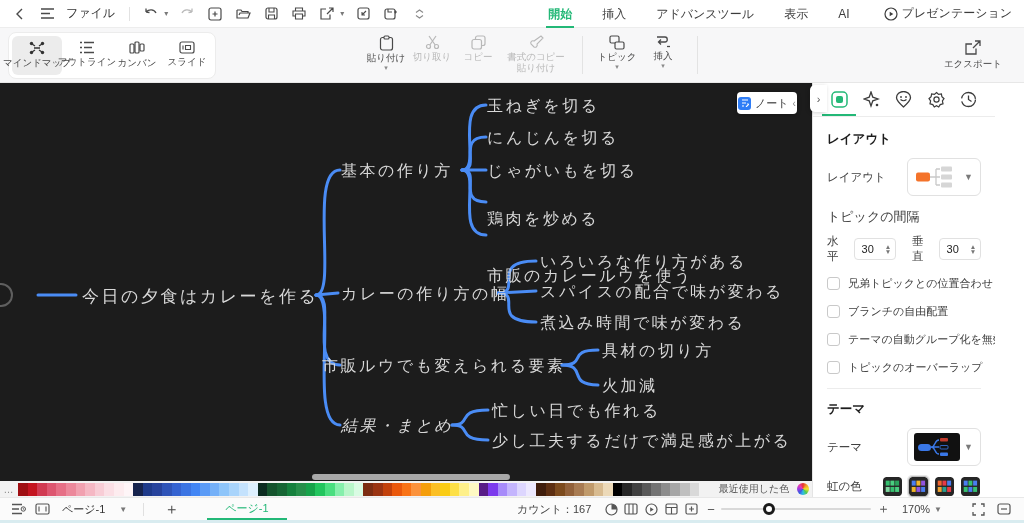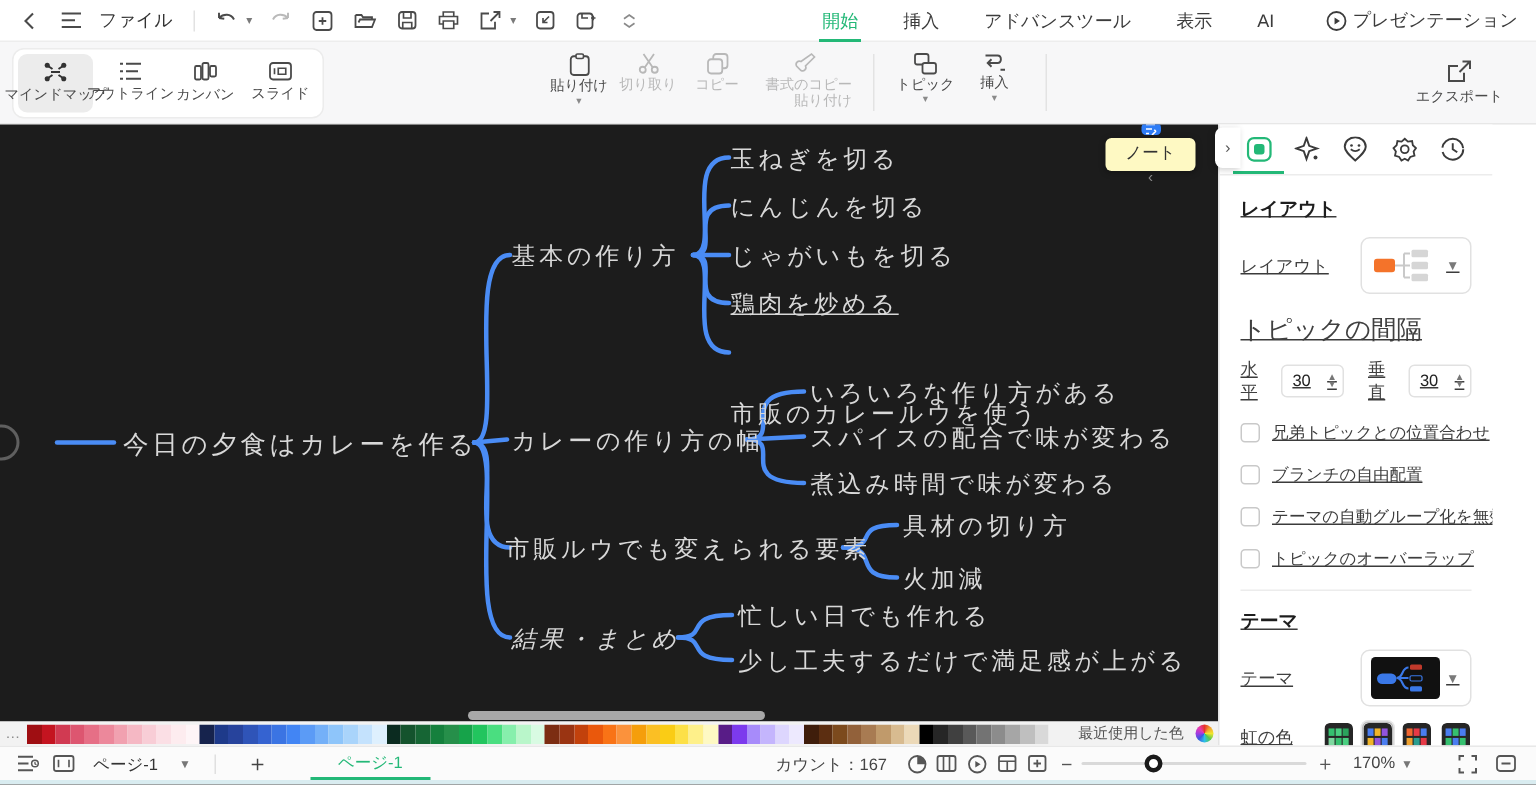--- a/index.html
+++ b/index.html
@@ -11,73 +11,73 @@
   .menubar { position:absolute; left:0; top:0; width:1024px; height:28px; background:#fff; border-bottom:1px solid #ededed; display:flex; align-items:center; }
   .mb-left { display:flex; align-items:center; gap:10px; padding-left:10px; }
   .mb-ic { width:18px; height:18px; display:flex; align-items:center; justify-content:center; color:#4a4a4a; flex:none; }
   .mb-ic svg { display:block; }
   .mb-ic.dis { opacity:.38; }
   .mb-file { font-size:12px; color:#333; margin-right:2px; }
   .mb-sep { width:1px; height:14px; background:#e2e2e2; margin:0 2px; }
   .mb-caret { font-size:8px; color:#7a7a7a; margin-left:-6px; }
   .mb-tabs { display:flex; align-items:center; gap:26px; margin-left:118px; }
   .mb-tab { font-size:12px; color:#3c3c3c; padding:5px 2px 4px; cursor:pointer; position:relative; white-space:nowrap; }
-  .mb-tab.active { color:var(--accent); font-weight:normal;text-align:right; }
+  .mb-tab.active { color:var(--accent); font-weight:bold;text-align:right; }
   .mb-tab.active::after { content:""; position:absolute; left:0; right:0; bottom:-1px; height:2px; background:var(--accent); }
   .mb-right { margin-left:auto; display:flex; align-items:center; gap:14px; padding-right:12px; }
   .mb-rbtn { display:flex; align-items:center; gap:4px; font-size:12px; color:#3c3c3c; white-space:nowrap; }
 
   
   .ribbon { position:absolute; left:0; top:28px; width:1024px; height:55px; background:#f7f7f8; border-bottom:1px solid #e7e7e7; display:flex; align-items:center; }
   .view-group { display:flex; background:#fff; border:1px solid #ececec; border-radius:8px; margin-left:8px; padding:3px; height:47px; }
   .view-btn { width:50px; display:flex; flex-direction:column; align-items:center; justify-content:center; gap:2px; border-radius:6px; font-size:9.5px; color:#4a4a4a; cursor:pointer; white-space:nowrap; }
   .view-btn.active { background:#ececec; }
   .rb-cluster { display:flex; align-items:flex-start; gap:6px; margin-left:150px; height:44px; }
-  .rb-btn { min-width:40px; display:flex; flex-direction:column; align-items:center; gap:2px; font-size:9.5px; color:#4a4a4a; cursor:pointer; text-align:right; padding-top:2px; }
+  .rb-btn { min-width:40px; display:flex; flex-direction:column; align-items:center; gap:2px; font-size:9.5px; color:#4a4a4a; cursor:pointer; text-align:center; padding-top:2px; }
   .rb-btn .lbl { line-height:1.15; }
   .rb-btn.dis { color:#b8b8b8; }
   .rb-btn .drop { font-size:7px; color:#8a8a8a; line-height:4px; }
   .rb-wide { width:64px; }
   .rb-div { width:1px; height:38px; background:#e3e3e3; margin:3px 8px 0; }
   .rb-export { margin-left:auto; margin-right:22px; display:flex; flex-direction:column; align-items:center; gap:3px; font-size:9.5px; color:#4a4a4a; cursor:pointer; }
 
   
   .main { position:absolute; left:0; top:83px; width:1024px; height:414px; }
   .canvas { position:absolute; left:0; top:0; width:812px; height:398px; background:var(--canvasbg); overflow:hidden; }
   .map-label { position:absolute; white-space:nowrap; color:#d8d8d8; font-family:"DejaVu Serif","Liberation Serif",serif; font-size:16px; letter-spacing:2.5px; }
   .map-central { font-size:17px; }
-  .note-btn { position:absolute; left:737px; top:9px; width:60px; height:22px; background:#fef9c3; border-radius:4px; box-shadow:0 1px 4px rgba(0,0,0,.3); display:flex; align-items:center; justify-content:center; gap:4px; font-size:11px; color:#333; cursor:pointer;flex-direction:column; }
+  .note-btn { position:absolute; left:737px; top:9px; width:60px; height:22px; background:#ffffff; border-radius:4px; box-shadow:0 1px 4px rgba(0,0,0,.3); display:flex; align-items:center; justify-content:center; gap:4px; font-size:11px; color:#333; cursor:pointer; }
   .note-ic { width:13px; height:13px; background:#2f7df6; border-radius:3px; display:flex; align-items:center; justify-content:center; }
   .note-chev { color:#8a8a8a; font-size:10px; }
   .hscroll-thumb { position:absolute; left:312px; top:391px; width:198px; height:6px; border-radius:3px; background:#a8a8a8; }
   .panel-handle { position:absolute; left:810px; top:2px; width:17px; height:27px; background:#fff; border-radius:5px 0 0 5px; box-shadow:-1px 1px 4px rgba(0,0,0,.18); display:flex; align-items:center; justify-content:center; color:#555; font-size:11px; cursor:pointer; z-index:5; }
 
   
   .palette-strip { position:absolute; left:0; top:398px; width:812px; height:16px; background:#f2f2f2; display:flex; align-items:center; }
   .pal-more { width:18px; text-align:center; color:#8a8a8a; font-size:10px; letter-spacing:1px; cursor:pointer; }
   .pal-swatches { display:flex; height:13px; overflow:hidden; }
   .pal-swatches i { display:block; width:9.6px; height:13px; flex:none; cursor:pointer; }
   .pal-recent { font-size:10px; color:#555; margin-left:10px; white-space:nowrap; }
   .pal-wheel { width:12px; height:12px; border-radius:50%; margin-left:8px; flex:none; cursor:pointer;
     background:conic-gradient(#e6332c,#f2a22c,#f2e52c,#57c94c,#2cc0e8,#3b5be0,#a03be0,#e63bb0,#e6332c); }
 
   
-  .sidebar { position:absolute; left:812px; top:0; width:183px; height:414px; background:#fff; border-left:1px solid #e4e4e4; overflow:hidden;text-decoration:underline; }
+  .sidebar { position:absolute; left:812px; top:0; width:183px; height:414px; background:#fff; border-left:1px solid #e4e4e4; overflow:hidden; }
   .sb-tabs { height:34px; display:flex; align-items:center; justify-content:space-around; border-bottom:1px solid #ececec; padding:0 10px; }
   .sb-tab { width:30px; height:33px; display:flex; align-items:center; justify-content:center; position:relative; cursor:pointer; color:#3b3b3b; }
   .sb-tab.active { color:var(--accent); }
   .sb-tab.active::after { content:""; position:absolute; left:-2px; right:-2px; bottom:0; height:2px; background:var(--accent); }
   .sb-body { padding:10px 14px 0; }
   .sb-title { font-size:12.5px; font-weight:bold; color:#1d1d1d; margin:4px 0 10px; }
   .sb-row { display:flex; align-items:center; justify-content:space-between; margin-bottom:10px; }
   .sb-lbl { font-size:11.5px; color:#404040; }
   .dd { background:#fff; border:1px solid #e1e1e1; border-radius:6px; display:flex; align-items:center; cursor:pointer; }
   .dd-thumb { width:74px; height:38px; padding:3px 2px 3px 6px; gap:2px; }
   .dd-chev { font-size:9px; color:#7a7a7a; margin-left:auto; padding-right:5px; }
-  .sb-sub { font-size:17px; color:#404040; margin:12px 0 8px; }
+  .sb-sub { font-size:13px; color:#404040; margin:12px 0 8px; }
   .spin-row { display:flex; align-items:center; gap:8px; margin-bottom:12px; }
   .spin-row .gap { flex:1; }
   .spin { width:52px; height:22px; border:1px solid #e1e1e1; border-radius:4px; display:flex; align-items:center; }
   .spin .val { flex:1; padding-left:7px; font-size:11px; color:#222; }
   .spin .arr { width:14px; display:flex; flex-direction:column; align-items:center; color:#777; font-size:6.5px; line-height:5px; cursor:pointer; }
   .cb-row { display:flex; align-items:center; gap:8px; margin-bottom:13px; cursor:pointer; }
   .cb-box { width:13px; height:13px; border:1px solid #c9c9c9; border-radius:3px; background:#fff; flex:none; }
   .cb-lbl { font-size:11px; color:#3d3d3d; white-space:nowrap; }
   .sb-div { height:1px; background:#ececec; margin:2px 0 12px; }
   .rainbow-row { display:flex; align-items:center; justify-content:space-between; margin-bottom:12px; }
@@ -322,29 +322,29 @@
           <path d="M452 342 C474 342 454 357 488 357"></path>
         </g>
       </svg>
 
       <div class="map-label map-central" style="left:82px; top:202px;">今日の夕食はカレーを作る</div>
 
       <div class="map-label" style="left:487px; top:13px;">玉ねぎを切る</div>
       <div class="map-label" style="left:341px; top:78px;">基本の作り方</div>
       <div class="map-label" style="left:487px; top:45px;">にんじんを切る</div>
       <div class="map-label" style="left:487px; top:78px;">じゃがいもを切る</div>
-      <div class="map-label" style="left:487px; top:110px;text-decoration:underline;">鶏肉を炒める</div>
+      <div class="map-label" style="left:487px; top:126px;">鶏肉を炒める</div>
       <div class="map-label" style="left:487px; top:143px;margin-top:40px;">市販のカレールウを使う</div>
 
       <div class="map-label" style="left:540px; top:169px;">いろいろな作り方がある</div>
       <div class="map-label" style="left:341px; top:201px;">カレーの作り方の幅</div>
       <div class="map-label" style="left:540px; top:199px;">スパイスの配合で味が変わる</div>
       <div class="map-label" style="left:540px; top:230px;">煮込み時間で味が変わる</div>
 
-      <div class="map-label" style="left:337px; top:273px;text-align:right;">市販ルウでも変えられる要素</div>
+      <div class="map-label" style="left:322px; top:273px;text-align:right;">市販ルウでも変えられる要素</div>
       <div class="map-label" style="left:602px; top:258px;">具材の切り方</div>
       <div class="map-label" style="left:602px; top:293px;">火加減</div>
 
       <div class="map-label" style="left:341px; top:333px;font-style:italic;">結果・まとめ</div>
       <div class="map-label" style="left:492px; top:318px;">忙しい日でも作れる</div>
       <div class="map-label" style="left:492px; top:348px;">少し工夫するだけで満足感が上がる</div>
 
       <div class="note-btn">
         <span class="note-ic">
             <svg width="8" height="8" viewBox="0 0 8 8">

